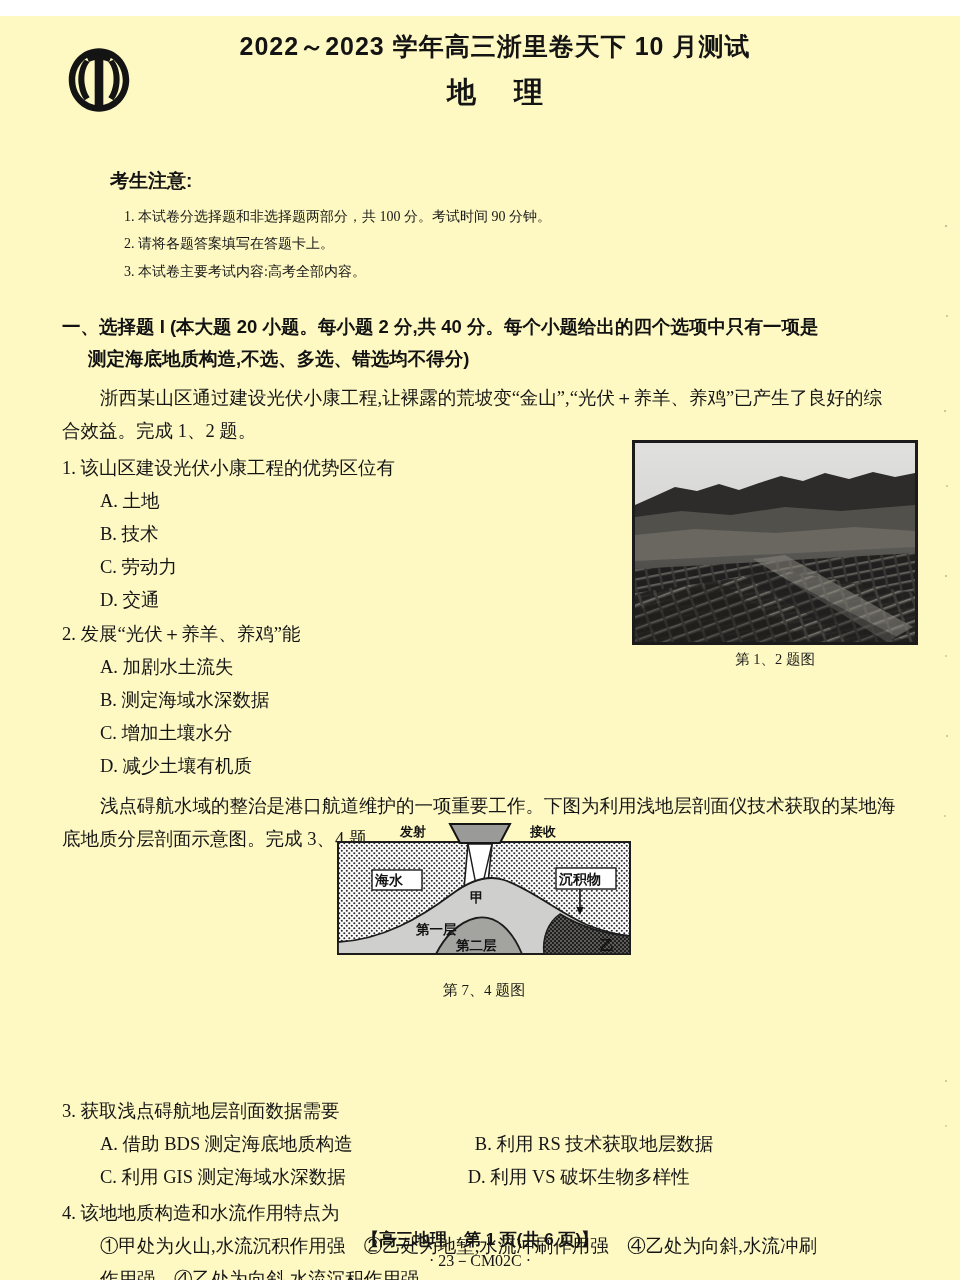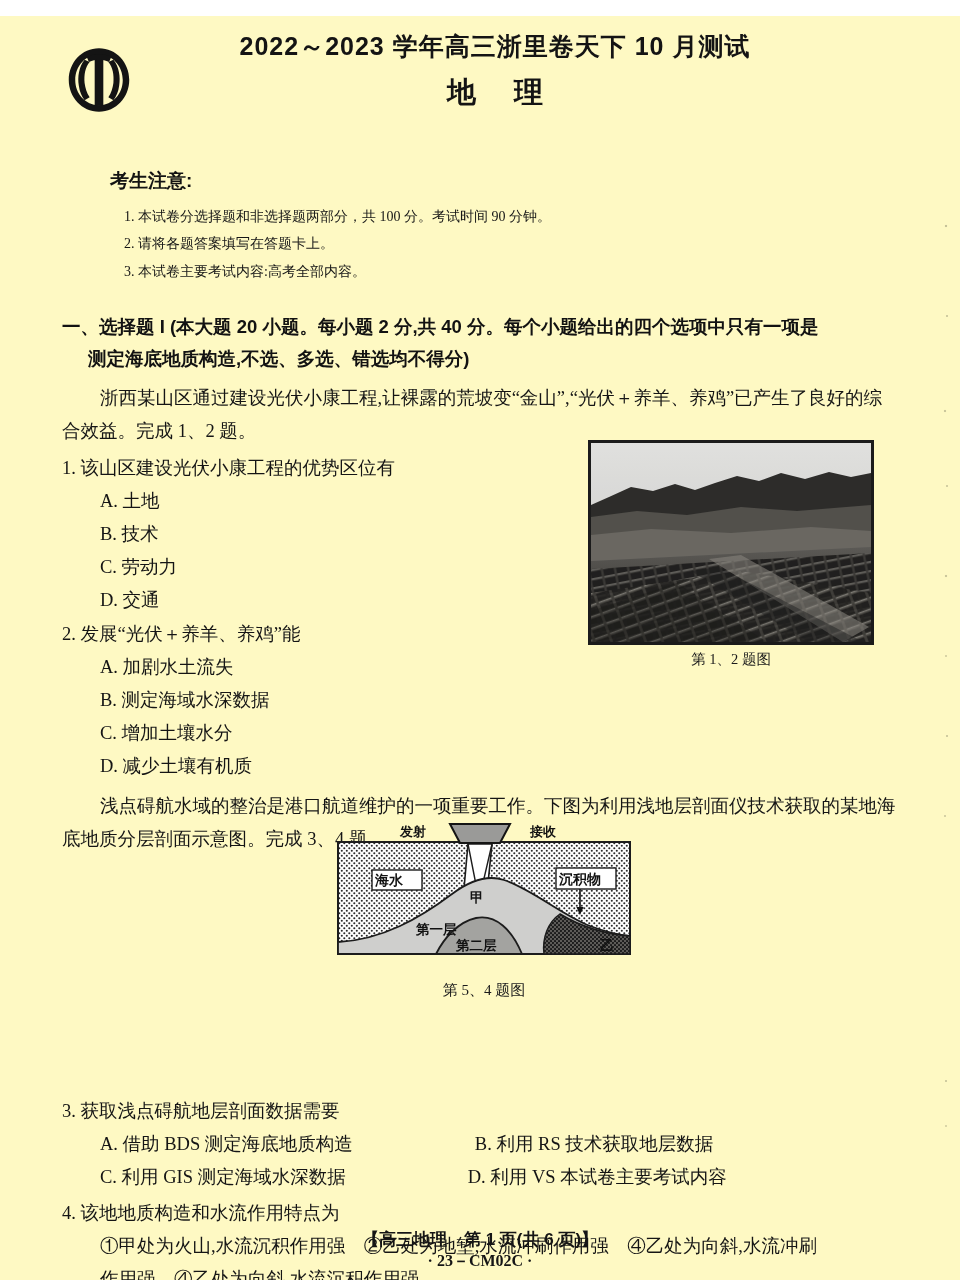--- a/index.html
+++ b/index.html
@@ -139,21 +139,21 @@
   .stmt {
     font-size: 18.5px;
     line-height: 1.78;
     padding-left: 38px;
     color: #151515;
   }
 
   
   .figure-photo {
     position: absolute;
-    left: 588px;
+    left: 632px;
     top: 424px;
     width: 286px;
   }
   .photo-frame {
     width: 286px;
     height: 205px;
     border: 3px solid #1b1b1b;
     box-sizing: border-box;
     overflow: hidden;
     position: relative;
@@ -314,41 +314,41 @@
       <g>
         <rect x="228" y="46" width="60" height="21" fill="#ffffff" stroke="#1c1c1c" stroke-width="1.4"></rect>
         <text x="231" y="62" font-family="'Liberation Sans',sans-serif" font-size="14" font-weight="bold" fill="#121212">沉积物</text>
         <path d="M252 67 L252 88" stroke="#121212" stroke-width="1.6"></path>
         <path d="M252 93 L248.4 85 L255.6 85 Z" fill="#121212"></path>
       </g>
 
       <text x="142" y="80" font-family="'Liberation Sans',sans-serif" font-size="13.5" font-weight="bold" fill="#121212">甲</text>
       <text x="272" y="128" font-family="'Liberation Sans',sans-serif" font-size="14" font-weight="bold" fill="#121212">乙</text>
     </svg>
-    <div class="fig-caption">第 5、4 题图</div>
+    <div class="fig-caption">第 7、4 题图</div>
   </div>
 
   <div class="qblock" style="margin-top:240px;">
     <div class="qstem">3. 获取浅点碍航地层剖面数据需要</div>
     <div class="opt-row">
       <span>A. 借助 BDS 测定海底地质构造</span>
       <span class="c2">B. 利用 RS 技术获取地层数据</span>
     </div>
     <div class="opt-row">
       <span>C. 利用 GIS 测定海域水深数据</span>
-      <span class="c2">D. 利用 VS 本试卷主要考试内容</span>
+      <span class="c2">D. 利用 VS 破坏生物多样性</span>
     </div>
   </div>
 
   <div class="qblock" style="margin-top:4px;">
     <div class="qstem">4. 该地地质构造和水流作用特点为</div>
     <div class="stmt">①甲处为火山,水流沉积作用强　②乙处为地堑,水流冲刷作用强　④乙处为向斜,水流冲刷</div>
     <div class="stmt">作用强　④乙处为向斜,水流沉积作用强</div>
 
   </div>
 
   <div style="position:absolute; left:0; right:0; bottom:24px; display:flex; justify-content:center; align-items:center;flex-direction:column;">
     <span style="font-family:'Liberation Sans',sans-serif; font-weight:bold; font-size:17px; color:#151515;">【高三地理　第 1 页(共 6 页)】</span>
     <span style="width:210px;"></span>
-    <span style="font-size:16px; color:#151515;font-weight:bold;">· 23－CM02C ·</span>
+    <span style="font-size:16px; color:#151515;">· 23－CM02C ·</span>
   </div>
 
 </div>
 
 </body></html>

